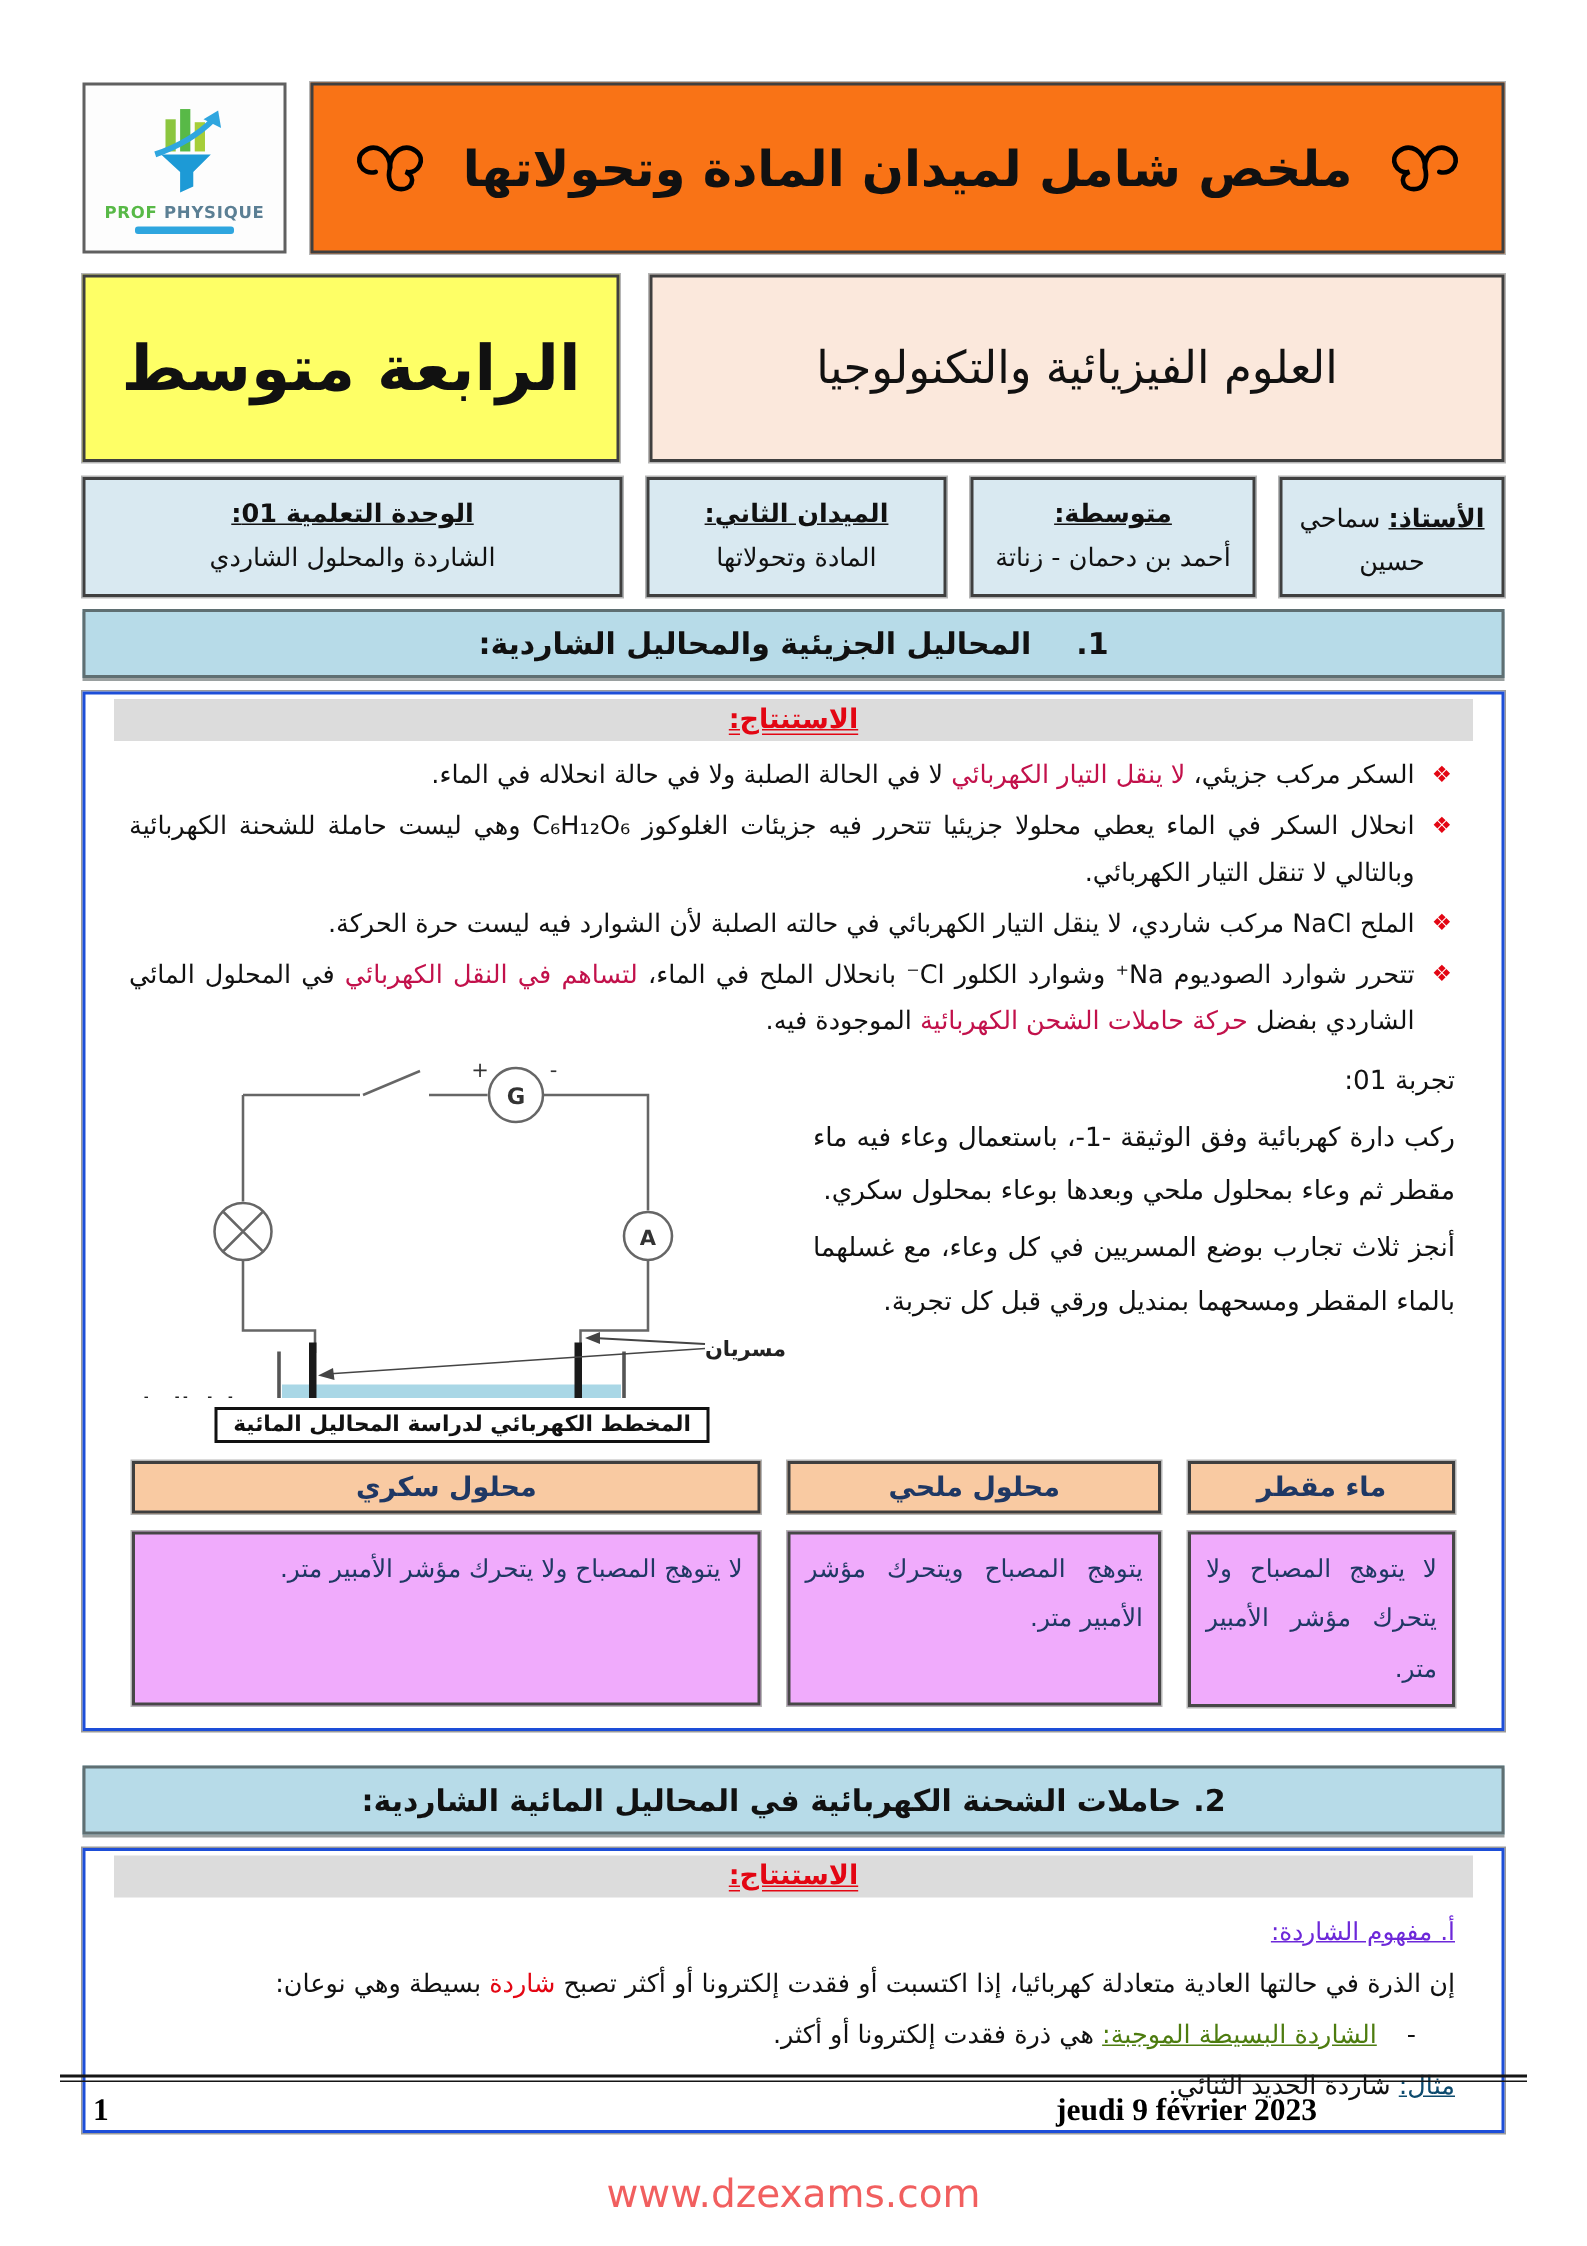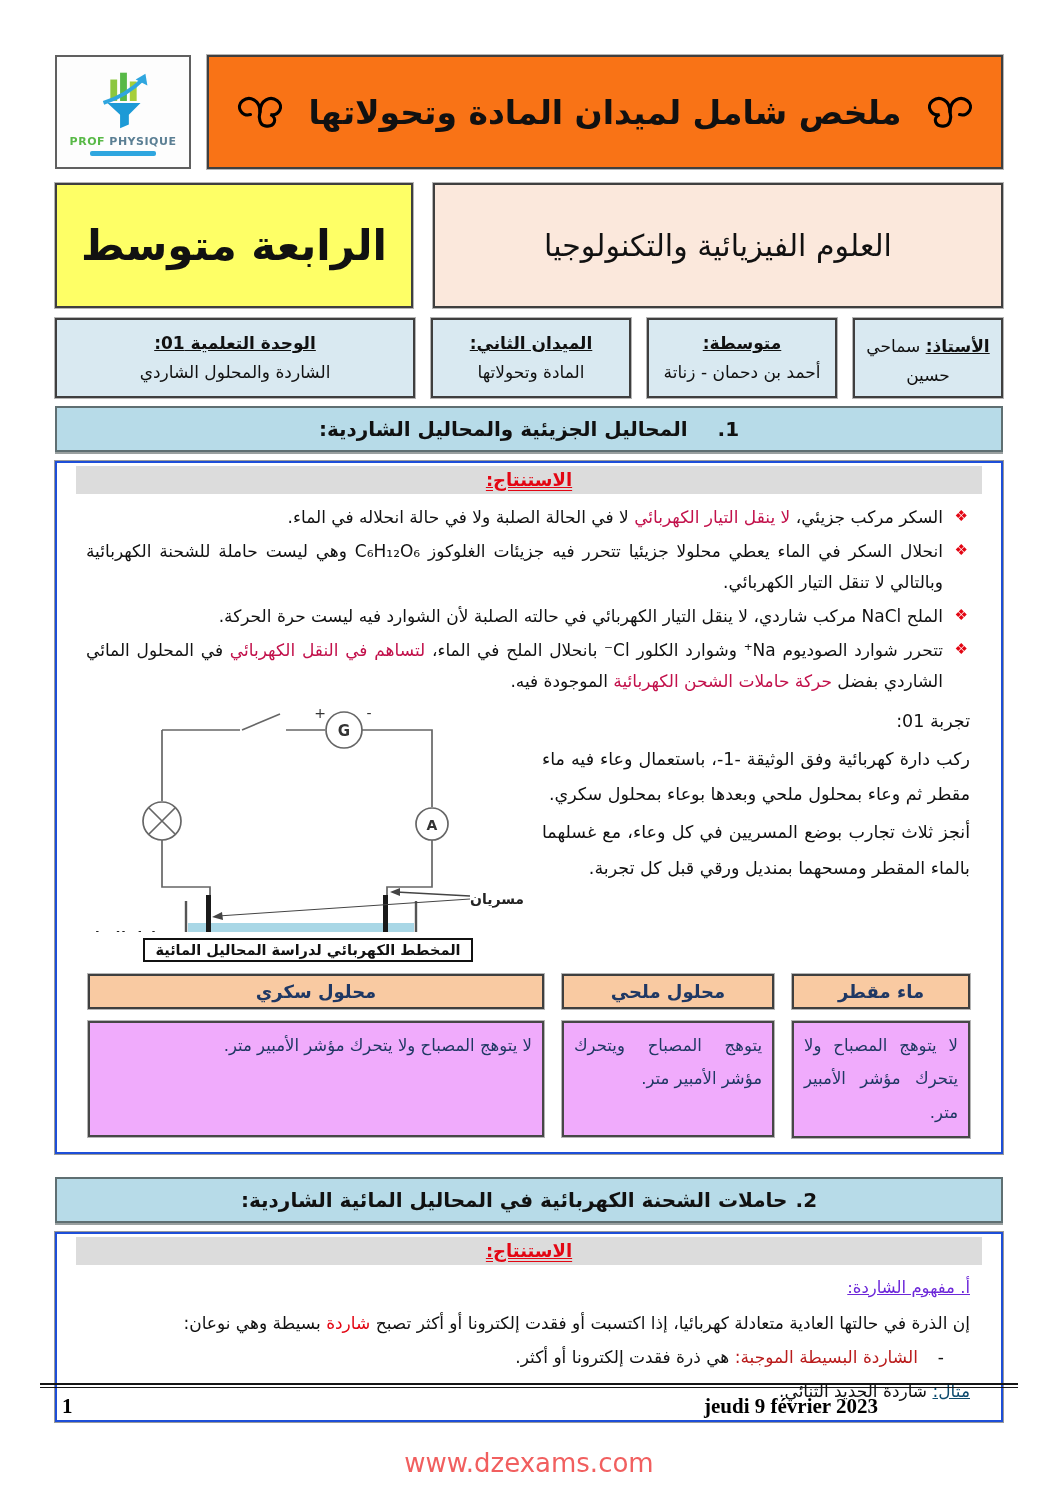--- a/index.html
+++ b/index.html
@@ -56,21 +56,21 @@
 
   .exp-row{display:flex;gap:8px;padding:2px 12px 0 6px;direction:ltr;}
   .diagram-col{width:452px;flex:0 0 auto;}
   .exp-text{flex:1;direction:rtl;font-size:17.5px;line-height:2.05;text-align:justify;}
   .exp-title{margin-bottom:2px;text-align:right;}
   .exp-text p{margin:0 0 2px;}
   .caption-box{display:table;margin:2px auto 0;border:2px solid #111;padding:2px 10px;
                font-weight:bold;font-size:14.5px;direction:rtl;}
 
   .results{display:flex;gap:18px;padding:12px 12px 4px;direction:rtl;}
-  .res-col1{width:178px;flex:0 0 auto;} .res-col2{width:212px;flex:0 0 auto;} .res-col3{flex:1;}
+  .res-col1{width:178px;flex:0 0 auto;} .res-col2{width:249px;flex:0 0 auto;} .res-col3{flex:1;}
   .res-h{background:#f9caa2;border:2px solid #3f3f3f;box-shadow:0 0 0 1px #b5b5b5;text-align:center;
          padding:5px 0;color:#1f3864;font-weight:bold;font-size:18px;margin-bottom:12px;}
   .res-b{border:2px solid #474747;box-shadow:0 0 0 1px #b5b5b5;min-height:116px;padding:6px 10px;
          color:#1f3864;font-size:16.5px;line-height:2.05;text-align:justify;background:#f0abfc;}
 
   .box2-content{padding:2px 12px 2px;font-size:17px;line-height:2.0;text-align:right;}
   .green-head{color:#6d28d9;text-decoration:underline;font-size:16.5px;margin-bottom:2px;}
   .pos-item{padding-right:26px;}
   .pos-item .dash{margin-inline-end:20px;}
 
@@ -226,21 +226,21 @@
   </div>
 
   <div class="content-box inset">
     <div class="strip">
       <span class="conclusion">الاستنتاج:</span>
     </div>
     <div class="box2-content">
       <div class="green-head">أ. مفهوم الشاردة:</div>
       <div><span>إن الذرة في حالتها العادية متعادلة كهربائيا، إذا اكتسبت أو فقدت إلكترونا أو أكثر تصبح </span><span style="color: rgb(227, 6, 19);">شاردة</span><span> بسيطة وهي نوعان:</span></div>
       <div class="pos-item">
-        <span class="dash">-</span><span><span style="color: #b91c1c; ">الشاردة البسيطة الموجبة:</span><span> هي ذرة فقدت إلكترونا أو أكثر.</span></span>
+        <span class="dash">-</span><span><span style="color: #4d7c0f; text-decoration: underline;">الشاردة البسيطة الموجبة:</span><span> هي ذرة فقدت إلكترونا أو أكثر.</span></span>
       </div>
       <div class="example"><span style="color: #0c4a6e; text-decoration: underline;">مثال:</span><span> شاردة الحديد الثنائي.</span></div>
     </div>
   </div>
 
   <div class="footer-rule"></div>
   <div class="footer-line">
     <span>1</span>
     <span>jeudi 9 février 2023</span>
   </div>

